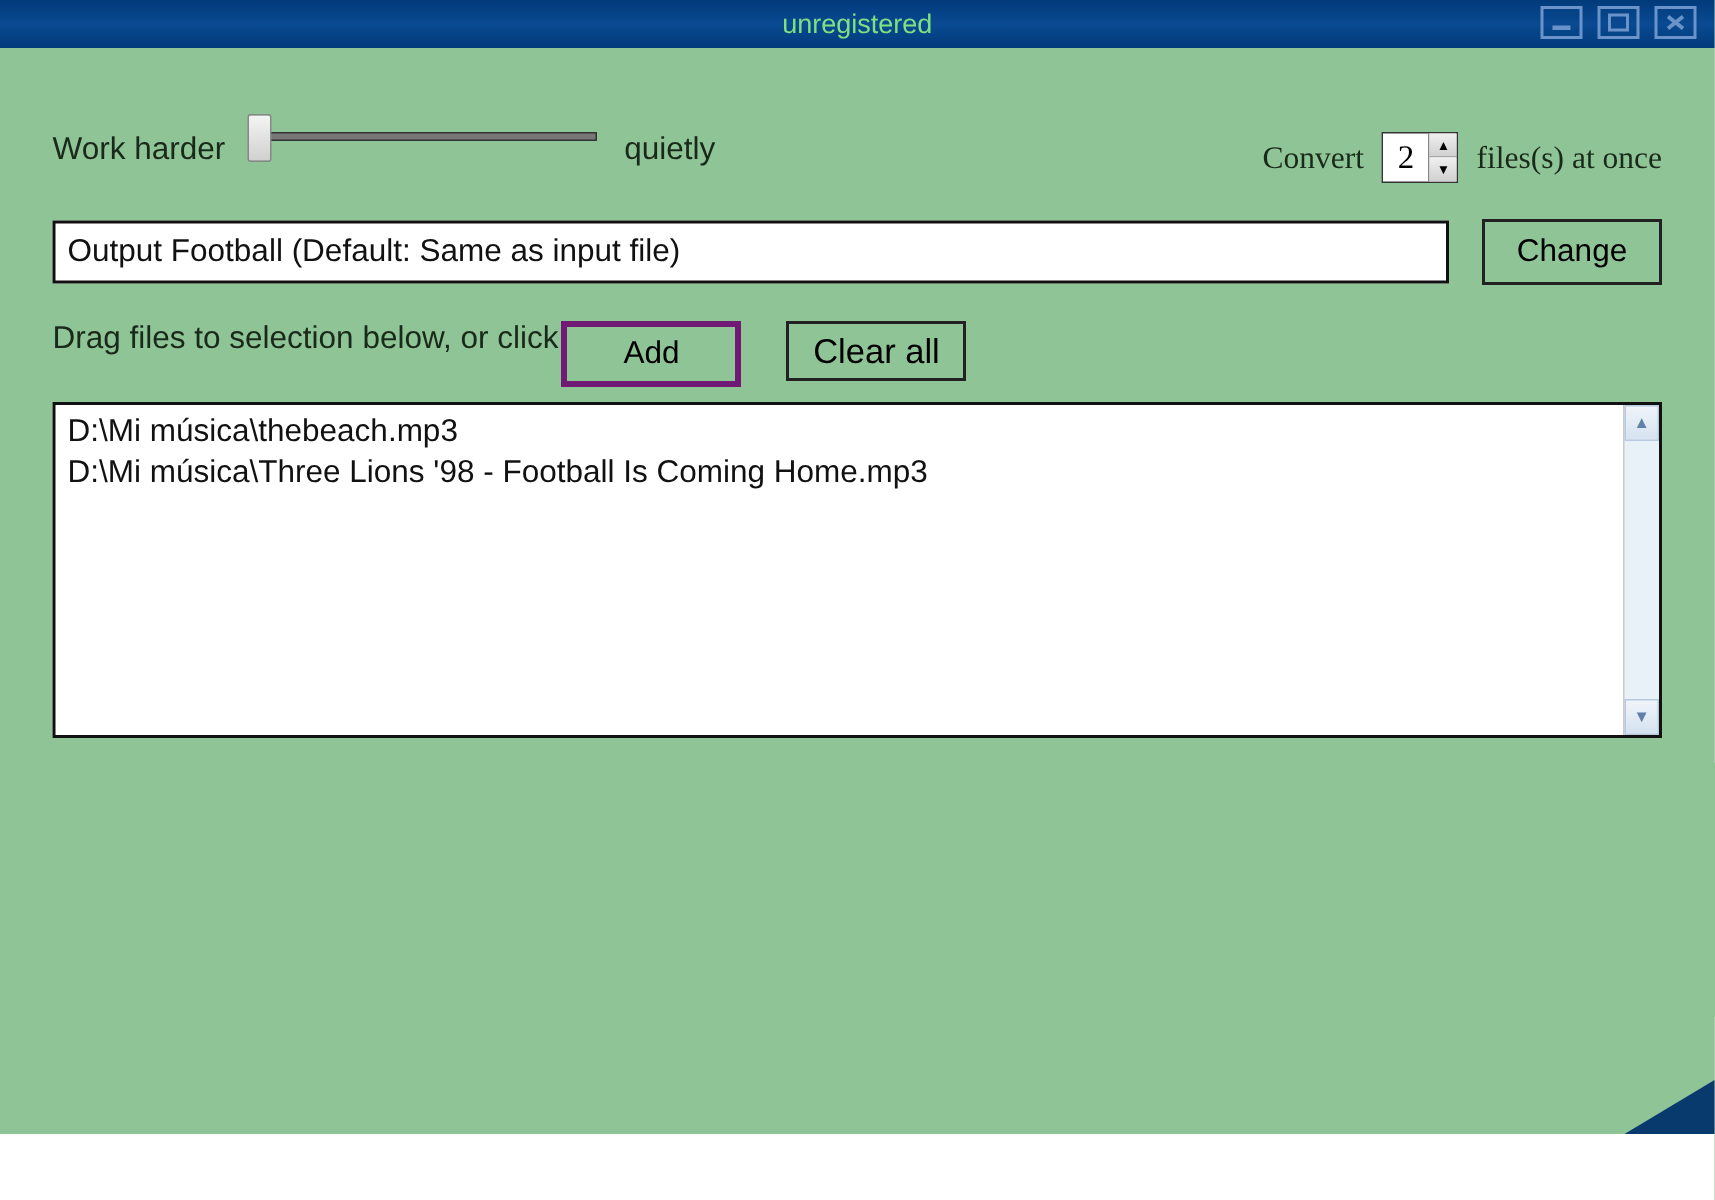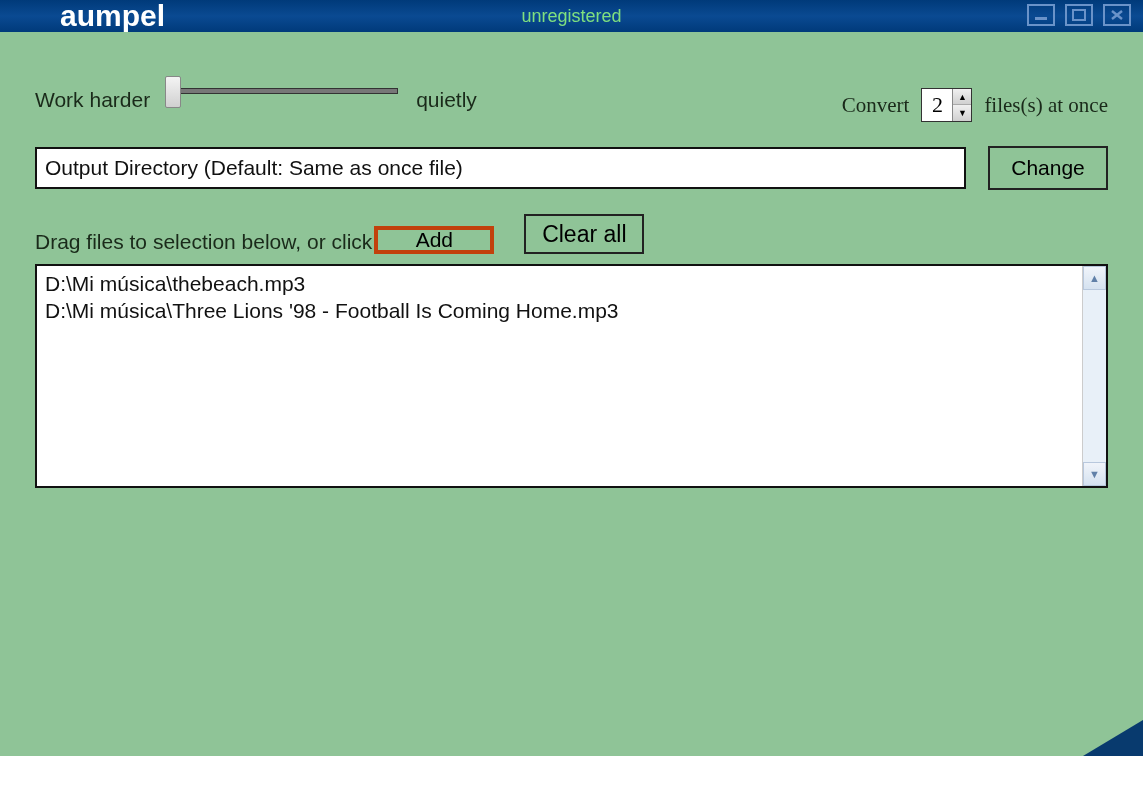--- a/index.html
+++ b/index.html
@@ -209,27 +209,27 @@
     height:44px;
     border:2px solid #222;
     background:#8fc497;
     font-size:21px;
     display:flex;align-items:center;justify-content:center;
     cursor:pointer;
   }
   .drag-row{
     margin-top:24px;
     display:flex;
-    align-items:flex-end;
+    align-items:flex-start;
     gap:0;
   }
   .add-btn{
     width:120px;
-    height:28px;
-    border:4px solid #c2410c;
+    height:44px;
+    border:4px solid #701a75;
     background:#8fc497;
     font-size:21px;
     display:flex;align-items:center;justify-content:center;
     cursor:pointer;
     margin-left:2px;
   }
   .clear-btn{
     width:120px;
     height:40px;
     border:2px solid #222;
@@ -277,21 +277,20 @@
     border-right:60px solid #083a6e;
     border-top:36px solid transparent;
   }
 </style>
 </head>
 <body>
 
 <div class="window">
 
   <div class="titlebar">
-    <div class="titlebar-brand">aumpel</div>
     <div class="titlebar-status">unregistered</div>
     <div class="window-controls">
       <div class="win-btn">
         <svg width="16" height="12">
             <rect x="2" y="8" width="12" height="3" fill="#6a93c9"></rect>
           </svg>
       </div>
       <div class="win-btn">
         <svg width="16" height="14">
             <rect x="2" y="2" width="12" height="10" fill="none" stroke="#6a93c9" stroke-width="2"></rect>
@@ -323,21 +322,21 @@
           <div class="spinner-btns">
             <div class="spin-btn">▲</div>
             <div class="spin-btn" style="border-bottom:none">▼</div>
           </div>
         </div>
         <span class="label-text">files(s) at once</span>
       </div>
     </div>
 
     <div class="outdir-row">
-      <div class="outdir-input">Output Directory (Default: Same as once file)</div>
+      <div class="outdir-input">Output Football (Default: Same as input file)</div>
       <div class="change-btn">Change</div>
     </div>
 
     <div class="drag-row">
       <span class="label-text">Drag files to selection below, or click</span>
       <div class="add-btn">Add</div>
       <div class="clear-btn">Clear all</div>
     </div>
 
     <div class="filelist-wrap">

